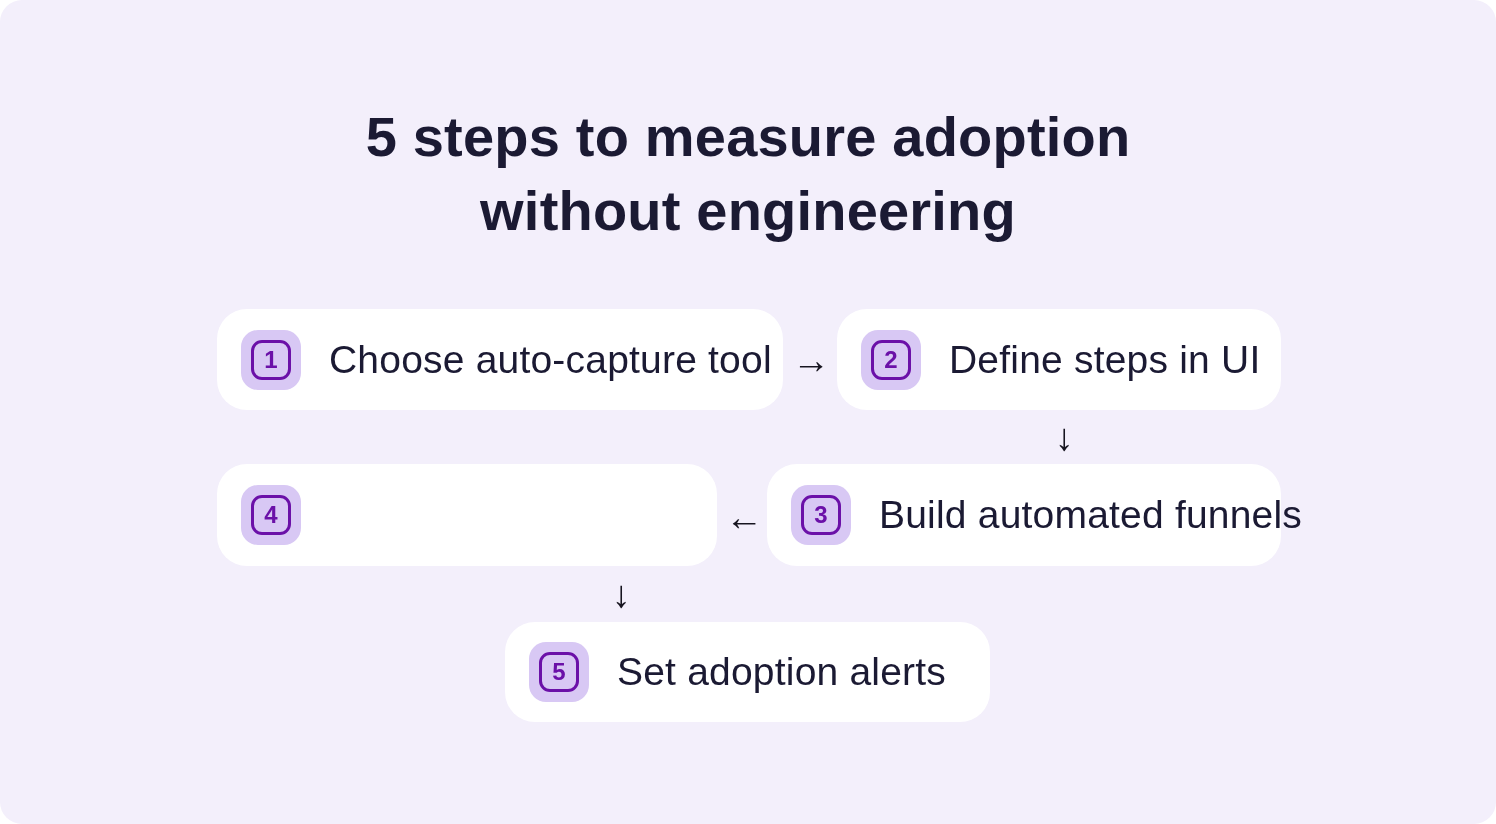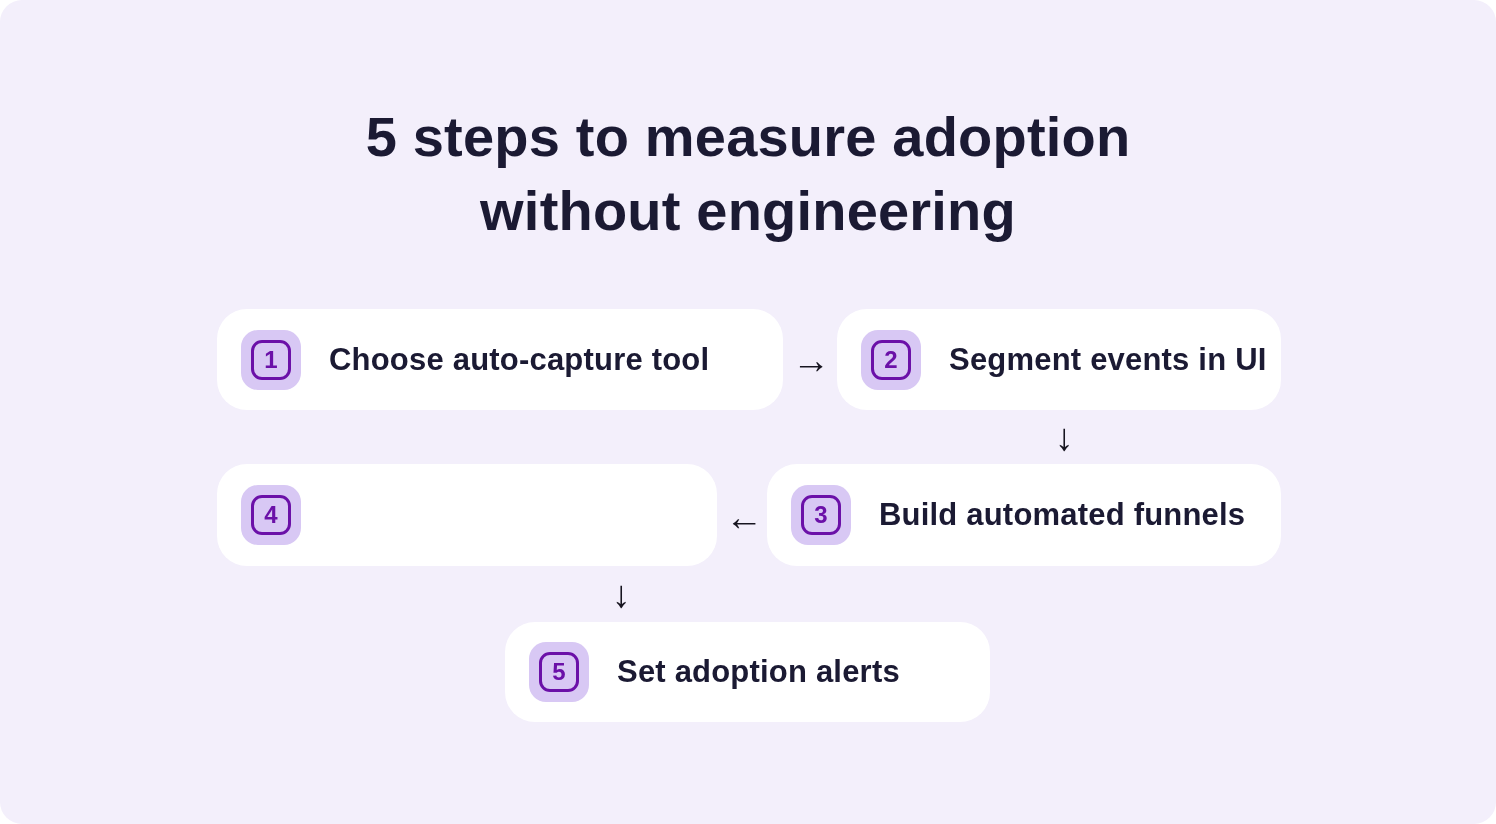--- a/index.html
+++ b/index.html
@@ -65,22 +65,22 @@
     border-radius: 11px;
     display: flex;
     align-items: center;
     justify-content: center;
     color: var(--badge-accent);
     font-size: 24px;
     font-weight: bold;
   }
   .card-label {
     margin-left: 28px;
-    font-size: 31px;
-    font-weight: bold;
+    font-size: 39px;
+    font-weight: normal;
     color: var(--text);
     letter-spacing: 0.2px;
   }
   .flow-arrow {
     position: absolute;
     color: #16141f;
     font-size: 38px;
     line-height: 1;
     font-weight: normal;
     display: flex;
@@ -101,21 +101,21 @@
     </span>
     <span class="card-label">Choose auto-capture tool</span>
   </div>
 
   <div class="flow-arrow" style="left:793px; top:338px; width:36px; height:44px;">→</div>
 
   <div class="card" style="left:837px; top:309px; width:444px; height:101px;">
     <span class="badge">
       <span class="badge-inner">2</span>
     </span>
-    <span class="card-label">Segment events in UI</span>
+    <span class="card-label">Define steps in UI</span>
   </div>
 
   <div class="flow-arrow" style="left:1044px; top:415px; width:40px; height:44px;">↓</div>
 
   <div class="card" style="left:217px; top:464px; width:500px; height:102px;">
     <span class="badge">
       <span class="badge-inner">4</span>
     </span>
   </div>
 

